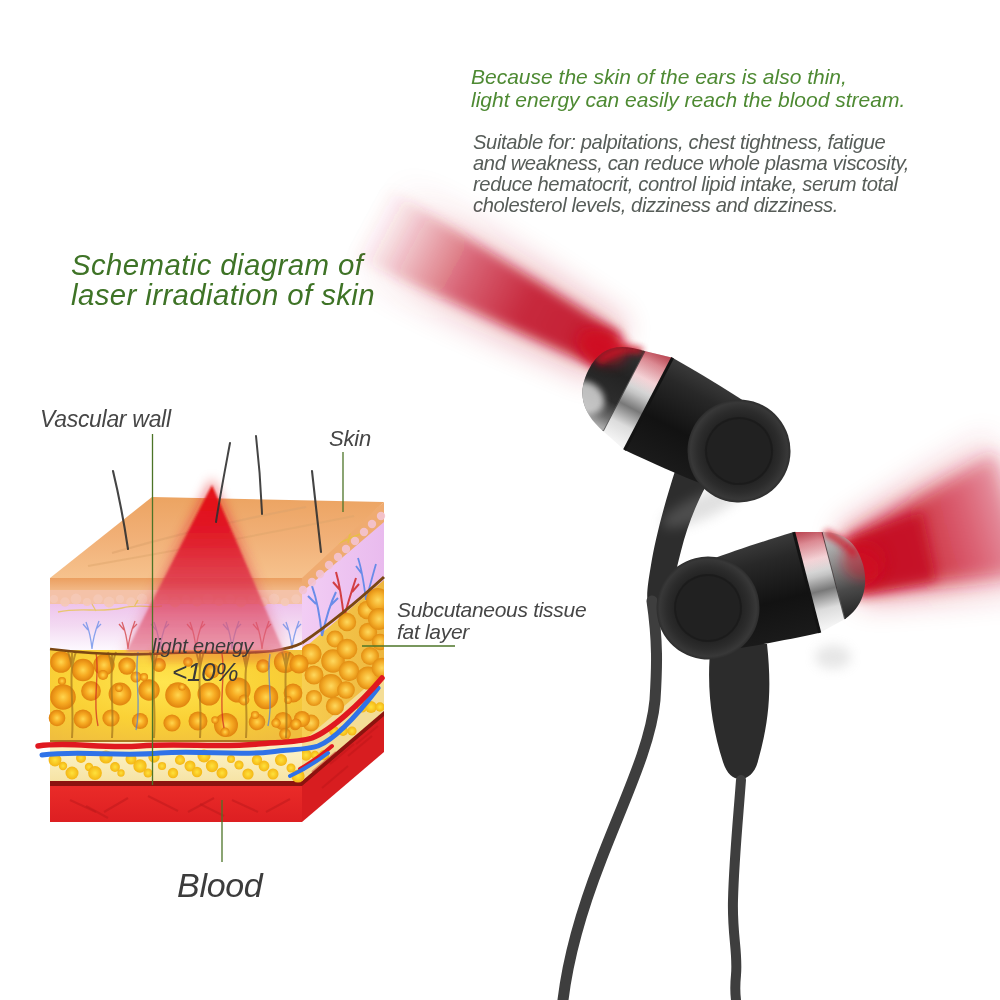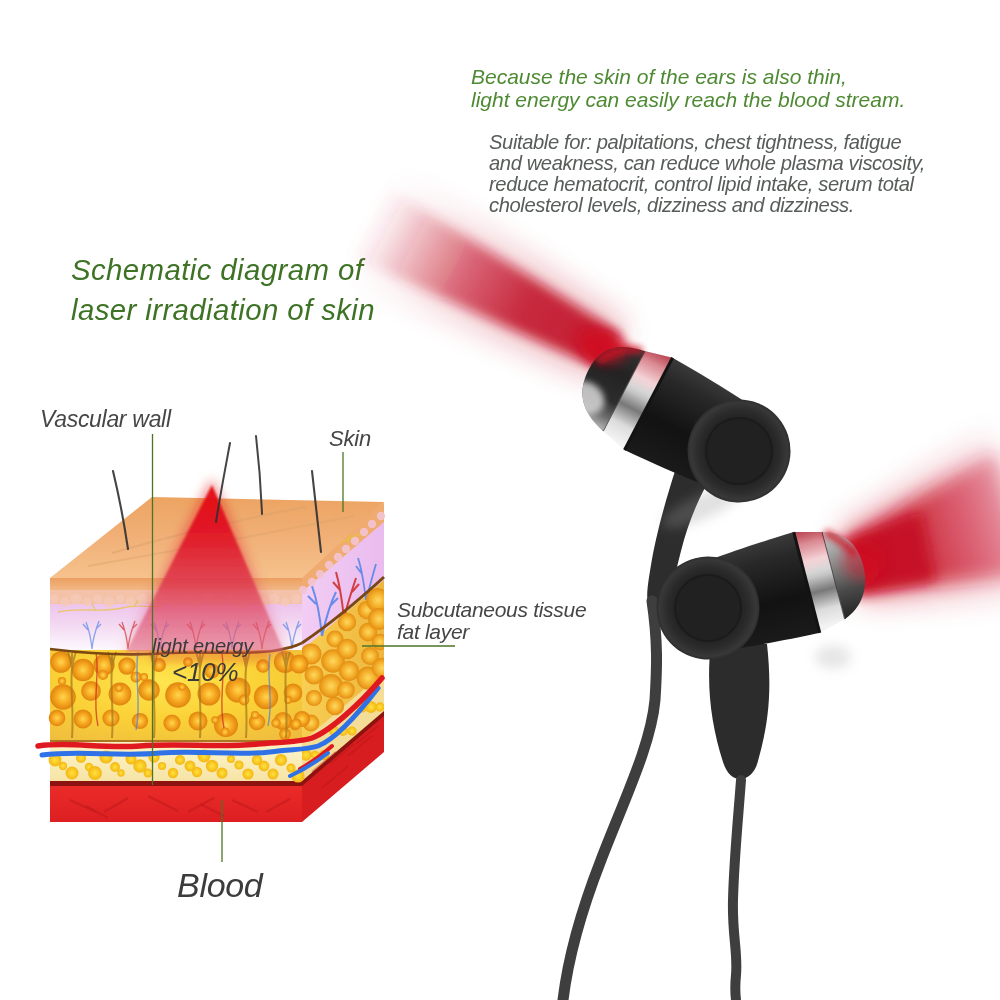--- a/index.html
+++ b/index.html
@@ -1,19 +1,19 @@
 <!DOCTYPE html>
 <html><head><meta charset="utf-8">
 <style>
   html,body { margin:0; padding:0; background:#ffffff; width:1000px; height:1000px; overflow:hidden; }
   body { font-family:'Liberation Sans', sans-serif; }
   .abs { position:absolute;font-style:italic; }
   #greenR { left:471px; top:64.5px; font-size:21px; line-height:23.5px; letter-spacing:0px; color:#4e8a33; }
-  #grayP  { left:473px; top:131.5px; font-size:20.2px; line-height:21px; letter-spacing:-0.4px; color:#575d59;margin-left:16px; }
-  #greenL { left:71px; top:250.3px; font-size:29.4px; line-height:40px; letter-spacing:0.4px; color:#3e7326; }
+  #grayP  { left:473px; top:131.5px; font-size:20.2px; line-height:21px; letter-spacing:-0.4px; color:#575d59; }
+  #greenL { left:71px; top:250.3px; font-size:29.4px; line-height:30px; letter-spacing:0.4px; color:#3e7326; }
   #art { left:0; top:0; }
 </style></head>
 <body>
 <div class="abs" id="greenR">Because the skin of the ears is also thin,<br>light energy can easily reach the blood stream.</div>
 <div class="abs" id="grayP">Suitable for: palpitations, chest tightness, fatigue<br>and weakness, can reduce whole plasma viscosity,<br>reduce hematocrit, control lipid intake, serum total<br>cholesterol levels, dizziness and dizziness.</div>
 <div class="abs" id="greenL">Schematic diagram of<br>laser irradiation of skin</div>
 <div class="abs" id="art"><svg width="1000" height="1000" viewBox="0 0 1000 1000">
 <defs>
  <filter id="b1" x="-50%" y="-50%" width="200%" height="200%">
           <feGaussianBlur stdDeviation="1.2"></feGaussianBlur>

